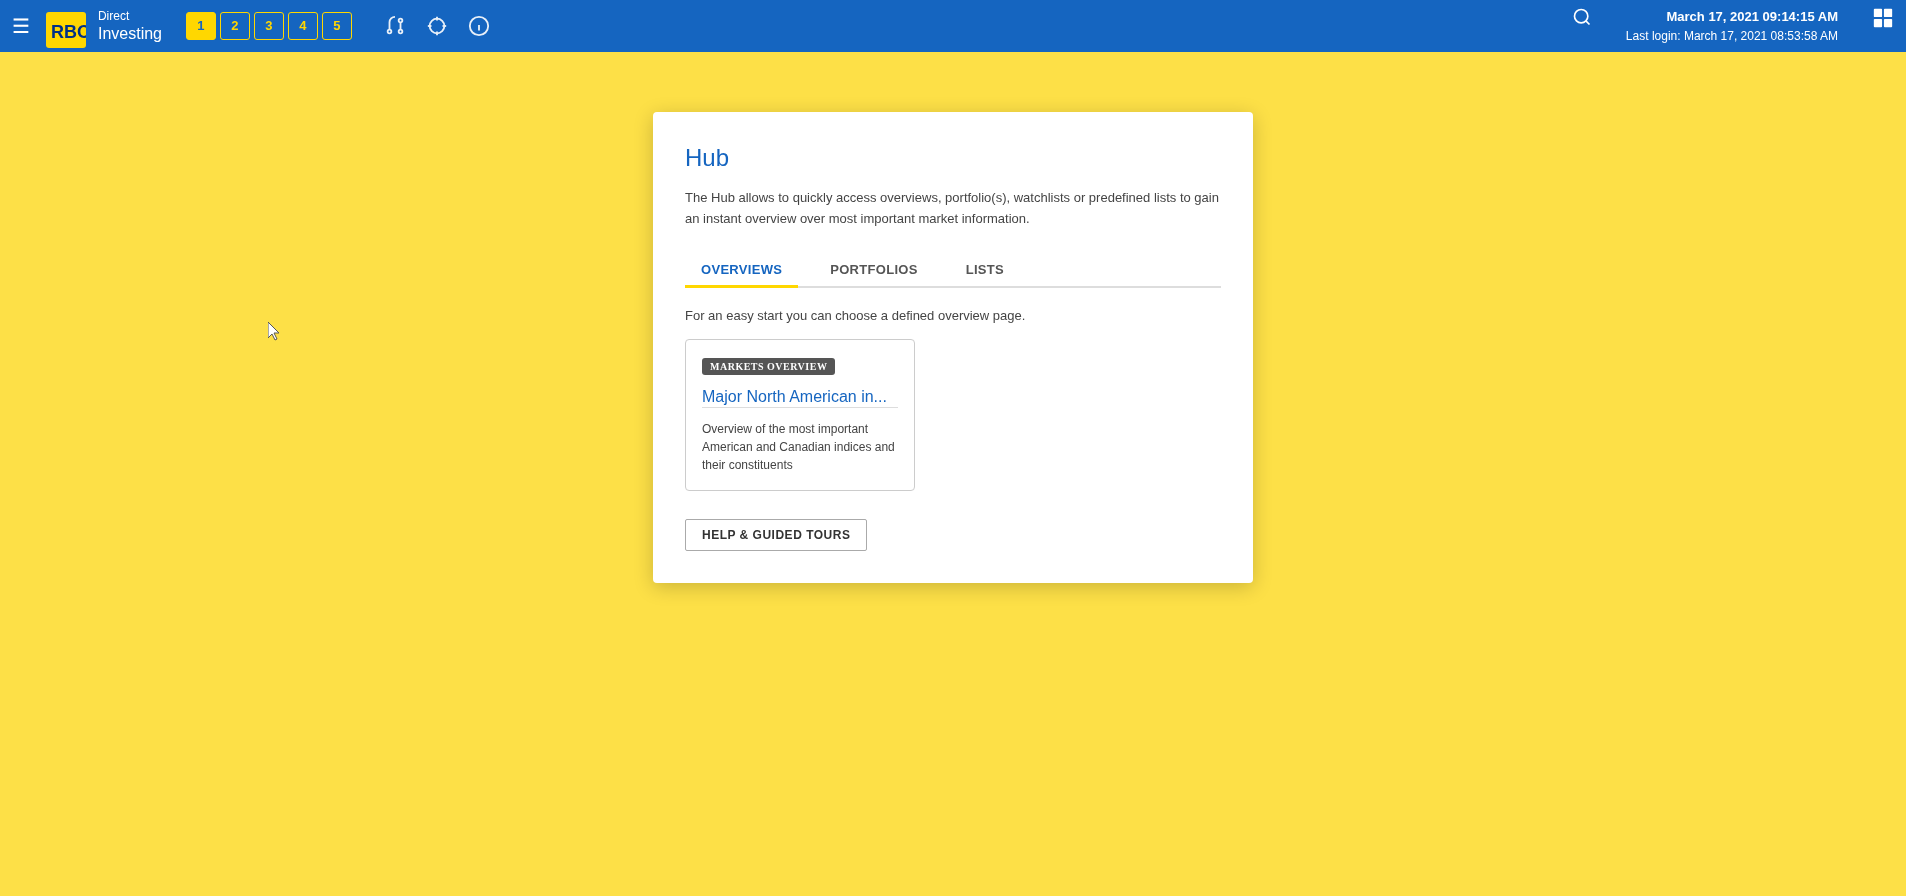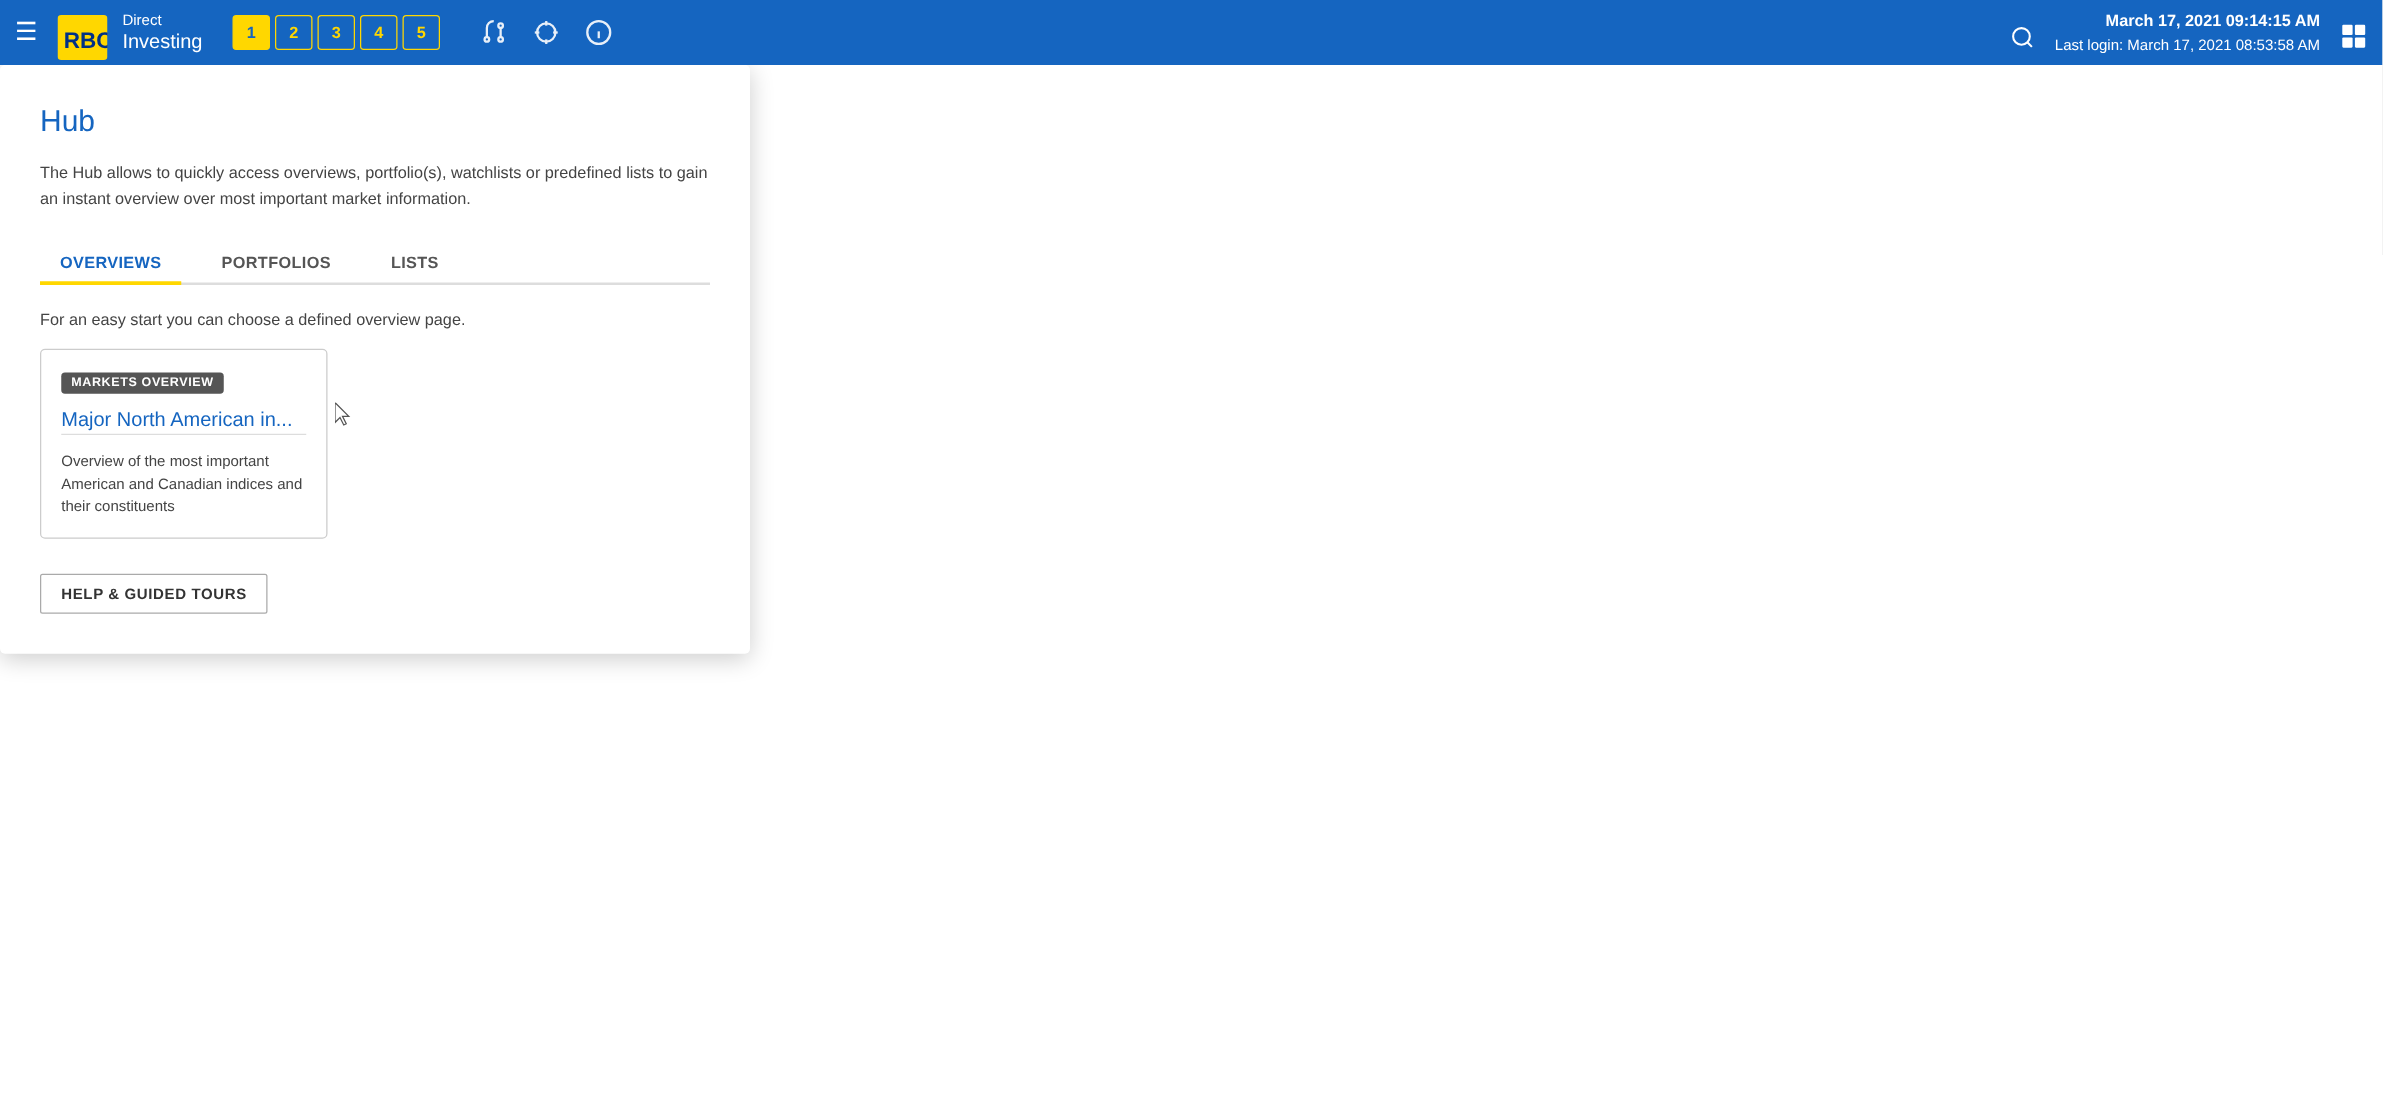--- a/index.html
+++ b/index.html
@@ -89,22 +89,22 @@
       cursor: pointer;
       display: flex;
       align-items: center;
       justify-content: center;
       opacity: 0.9;
     }
 
     .navbar-right {
       margin-left: auto;
       display: flex;
-      align-items: flex-end;
-      gap: 16px;
+      align-items: flex-start;
+      gap: 34px;
     }
     .search-icon-btn {
       color: white;
       font-size: 18px;
       cursor: pointer;
     }
     .datetime-block {
       color: white;
       text-align: right;
       font-size: 12px;
@@ -114,24 +114,26 @@
     .menu-icon-btn {
       color: white;
       font-size: 18px;
       cursor: pointer;
     }
 
     
     .main-area {
       width: 100%;
       height: calc(896px - 52px);
-      background: #ffffff;
+      background: #fde047;
       position: relative;
       display: flex;
       align-items: flex-start;
+      justify-content: center;
+      padding-top: 60px;
     }
 
     
     .hub-modal {
       background: white;
       border-radius: 4px;
       box-shadow: 0 4px 20px rgba(0,0,0,0.2);
       width: 600px;
       padding: 32px 32px 32px 32px;
       position: relative;
@@ -189,20 +191,21 @@
     .card-badge {
       background: #555;
       color: white;
       font-size: 10px;
       font-weight: bold;
       padding: 3px 8px;
       border-radius: 3px;
       display: inline-block;
       margin-bottom: 12px;
       letter-spacing: 0.5px;
+      font-family: Liberation Serif, serif;
     }
     .card-title {
       font-size: 16px;
       color: #1565c0;
       line-height: 1.3;
     }
     .card-divider {
       height: 1px;
       background: #ddd;
       margin-bottom: 12px;

